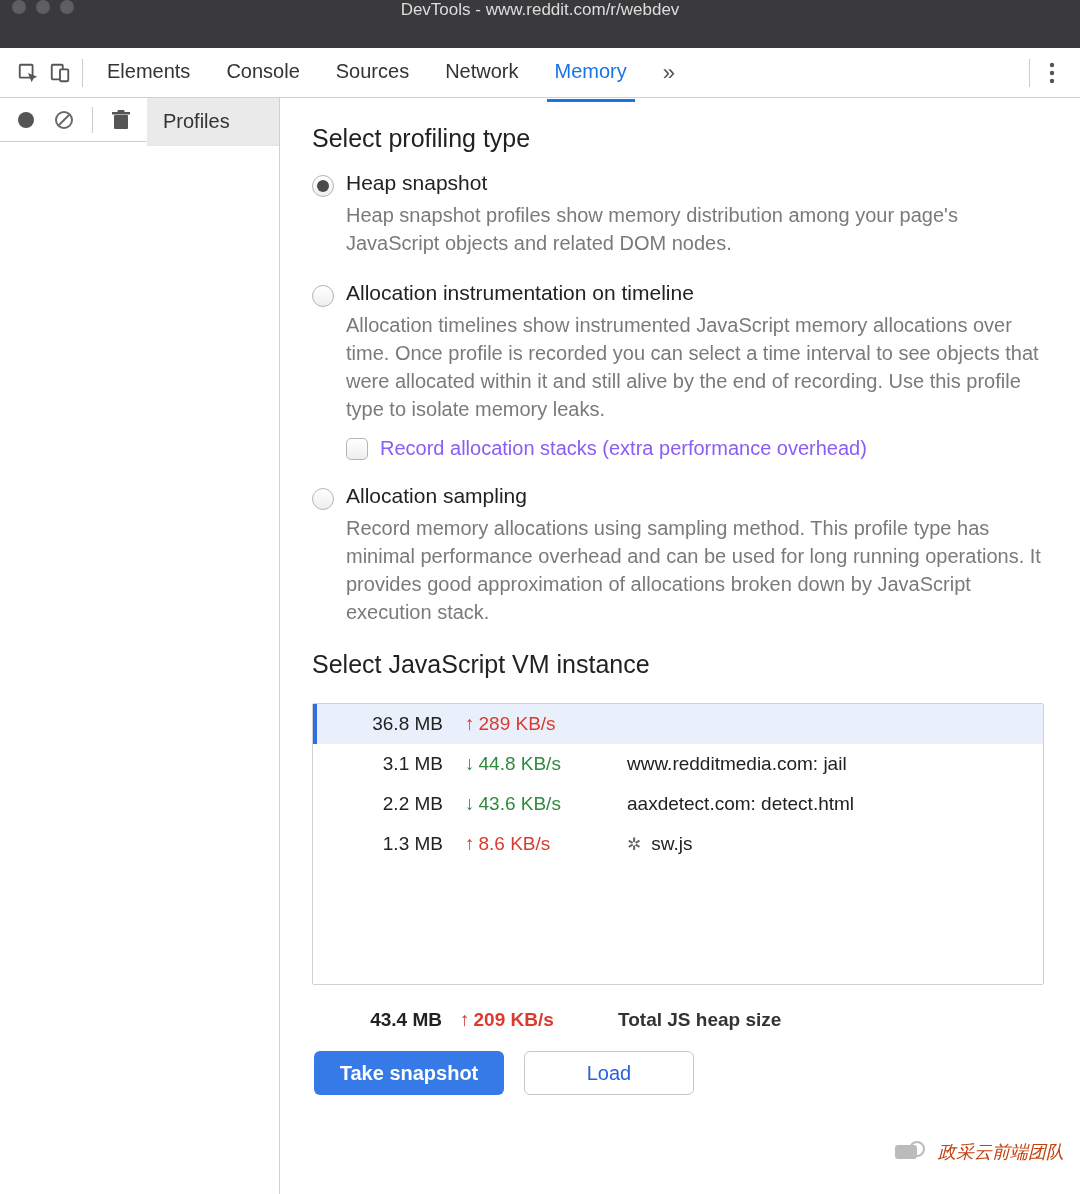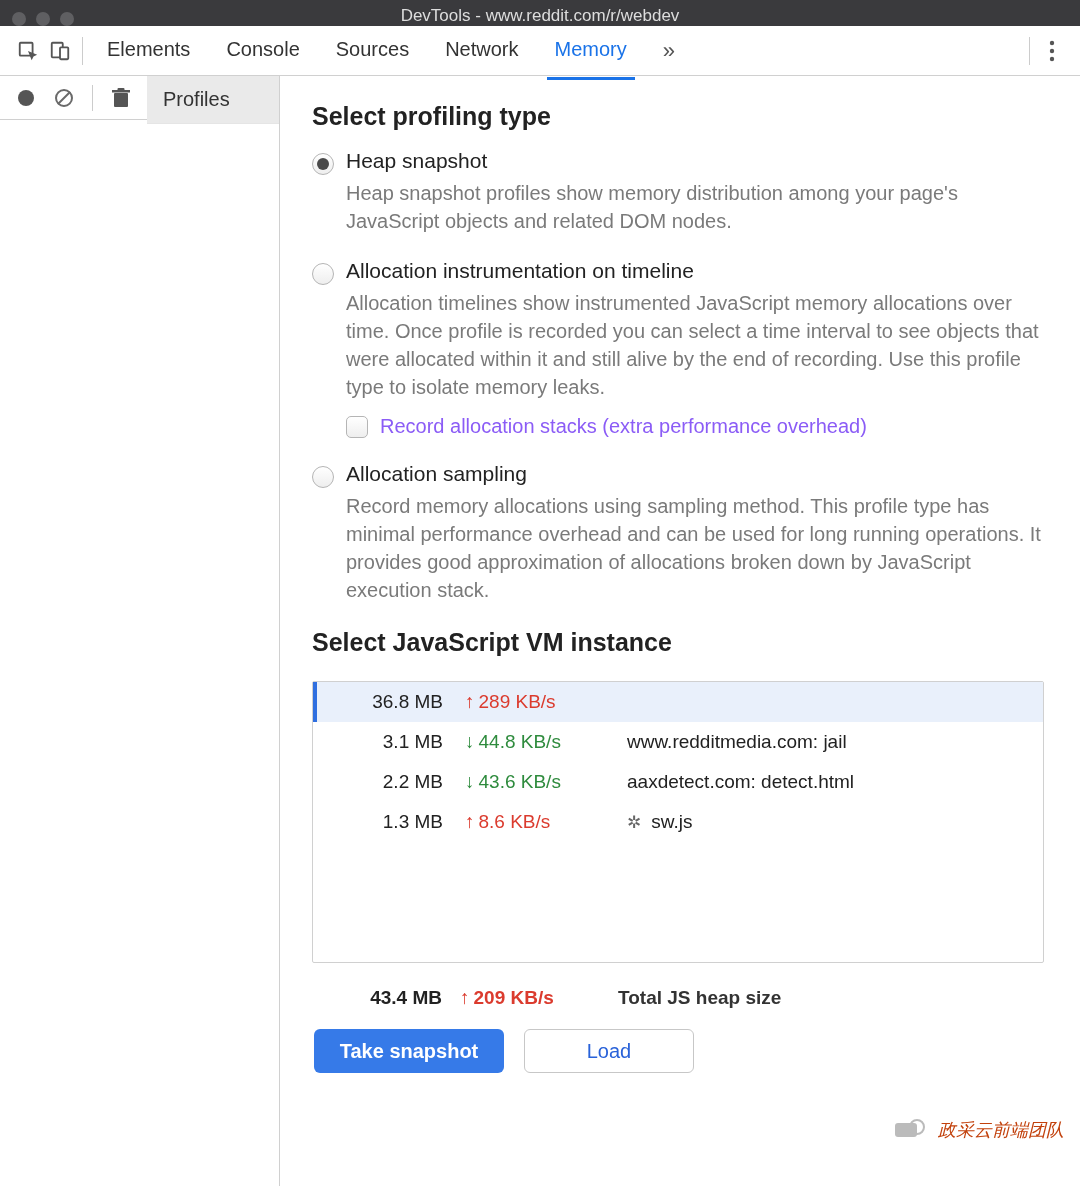--- a/index.html
+++ b/index.html
@@ -6,24 +6,24 @@
   body {
     font-family: -apple-system, BlinkMacSystemFont, "Helvetica Neue", Arial, sans-serif;
     font-size: 14px;
     color: #333;
     background: #fff;
     width: 1080px;
     height: 1194px;
     overflow: hidden;
   }
   .titlebar {
-    height: 26px;
+    height: 48px;
     background: #3a3a3d;
     display: flex;
-    align-items: flex-end;
+    align-items: flex-start;
     padding: 0 12px;
     position: relative;
   }
   .traffic-lights { display: flex; gap: 10px; }
   .traffic-light {
     width: 14px; height: 14px; border-radius: 50%;
     background: #5f5f62;
   }
   .titlebar-title {
     position: absolute; left: 0; right: 0; text-align: center;
@@ -67,21 +67,21 @@
   .profile-cat {
     padding: 12px 16px; font-size: 20px; color: #333;
     background: #eaeaea; border-bottom: 1px solid #e5e5e5;
   }
   .content {
     flex: 1; padding: 26px 36px 14px 32px;
     overflow-y: auto; position: relative;
     display: flex; flex-direction: column;
   }
   h2.section {
-    font-size: 25px; font-weight: 700; color: #222;
+    font-size: 25px; font-weight: 400; color: #222;
     margin-bottom: 18px;
   }
   .option {
     display: flex; gap: 12px; margin-bottom: 24px; align-items: flex-start;
   }
   .radio {
     width: 22px; height: 22px; border: 1px solid #b5b5b5; border-radius: 50%;
     display: flex; align-items: center; justify-content: center; margin-top: 4px;
     flex-shrink: 0; background: linear-gradient(#fff,#eee);
     cursor: pointer;

